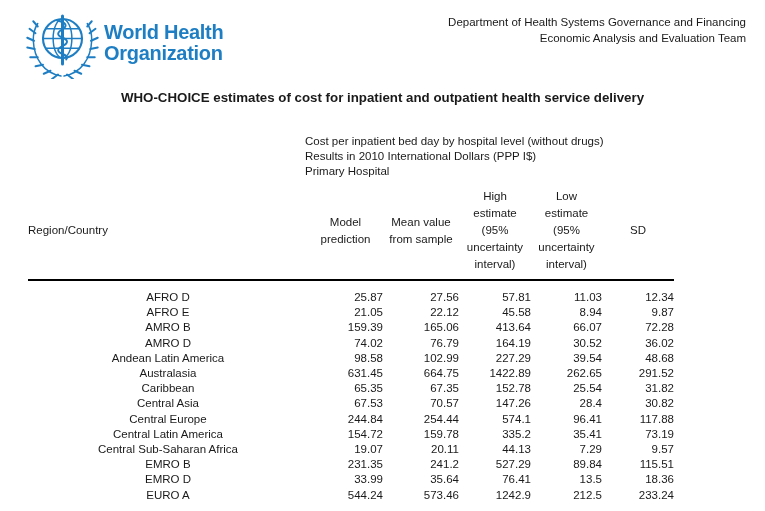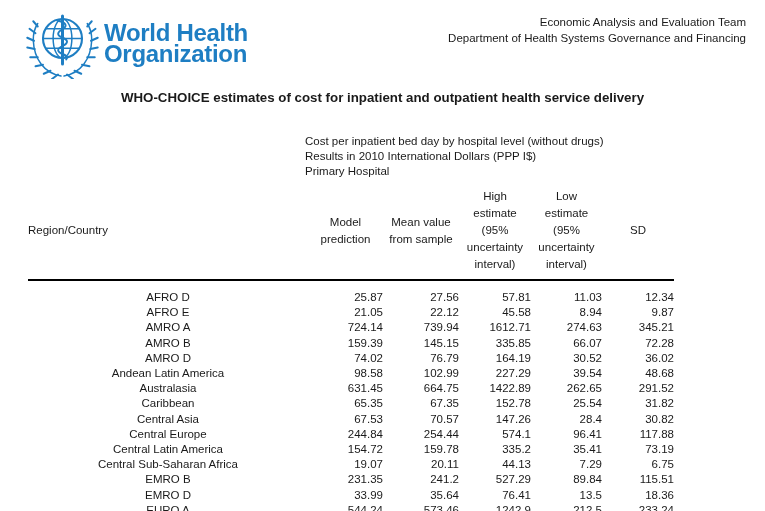--- a/index.html
+++ b/index.html
@@ -10,21 +10,21 @@
     position: relative;
     font-family: "Liberation Sans", "DejaVu Sans", sans-serif;
     color: #1a1a1a;
   }
   .page { position: absolute; inset: 0; background: #fff; }
 
   
   .who-emblem { position: absolute; left: 25px; top: 13px; }
   .logo-text {
     position: absolute; left: 104px; top: 22px;
-    color: #1e7ec3; font-weight: bold; font-size: 24px; line-height: 21px;
+    color: #1e7ec3; font-weight: bold; font-size: 20px; line-height: 21px;
     letter-spacing: -0.3px; white-space: nowrap;
   }
   .team-block {
     position: absolute; right: 19px; top: 14px;
     text-align: right; font-size: 11.5px; line-height: 16px; white-space: nowrap;
   }
 
   
   .doc-title {
     position: absolute; left: 0; top: 90px; width: 765px;
@@ -96,22 +96,22 @@
       <path d="M83,18 L89,11" stroke-width="2.6"></path>
     </g>
   </svg>
 
   <div class="logo-text">
     <div>World Health</div>
     <div>Organization</div>
   </div>
 
   <div class="team-block">
+    <div>Department of Health Systems Governance and Financing</div>
     <div>Economic Analysis and Evaluation Team</div>
-    <div>Department of Health Systems Governance and Financing</div>
   </div>
 
   <div class="doc-title">WHO-CHOICE estimates of cost for inpatient and outpatient health service delivery</div>
 
   <div class="subtitle">
     <div>Cost per inpatient bed day by hospital level (without drugs)</div>
     <div>Results in 2010 International Dollars (PPP I$)</div>
     <div>Primary Hospital</div>
   </div>
 
@@ -155,32 +155,24 @@
         </tr>
         <tr>
           <td>AFRO E</td>
           <td>21.05</td>
           <td>22.12</td>
           <td>45.58</td>
           <td>8.94</td>
           <td>9.87</td>
         </tr>
         <tr>
-          <td>AMRO A</td>
-          <td>724.14</td>
-          <td>739.94</td>
-          <td>1612.71</td>
-          <td>274.63</td>
-          <td>345.21</td>
-        </tr>
-        <tr>
           <td>AMRO B</td>
           <td>159.39</td>
-          <td>145.15</td>
-          <td>335.85</td>
+          <td>165.06</td>
+          <td>413.64</td>
           <td>66.07</td>
           <td>72.28</td>
         </tr>
         <tr>
           <td>AMRO D</td>
           <td>74.02</td>
           <td>76.79</td>
           <td>164.19</td>
           <td>30.52</td>
           <td>36.02</td>
@@ -232,21 +224,21 @@
           <td>335.2</td>
           <td>35.41</td>
           <td>73.19</td>
         </tr>
         <tr>
           <td>Central Sub-Saharan Africa</td>
           <td>19.07</td>
           <td>20.11</td>
           <td>44.13</td>
           <td>7.29</td>
-          <td>6.75</td>
+          <td>9.57</td>
         </tr>
         <tr>
           <td>EMRO B</td>
           <td>231.35</td>
           <td>241.2</td>
           <td>527.29</td>
           <td>89.84</td>
           <td>115.51</td>
         </tr>
         <tr>

